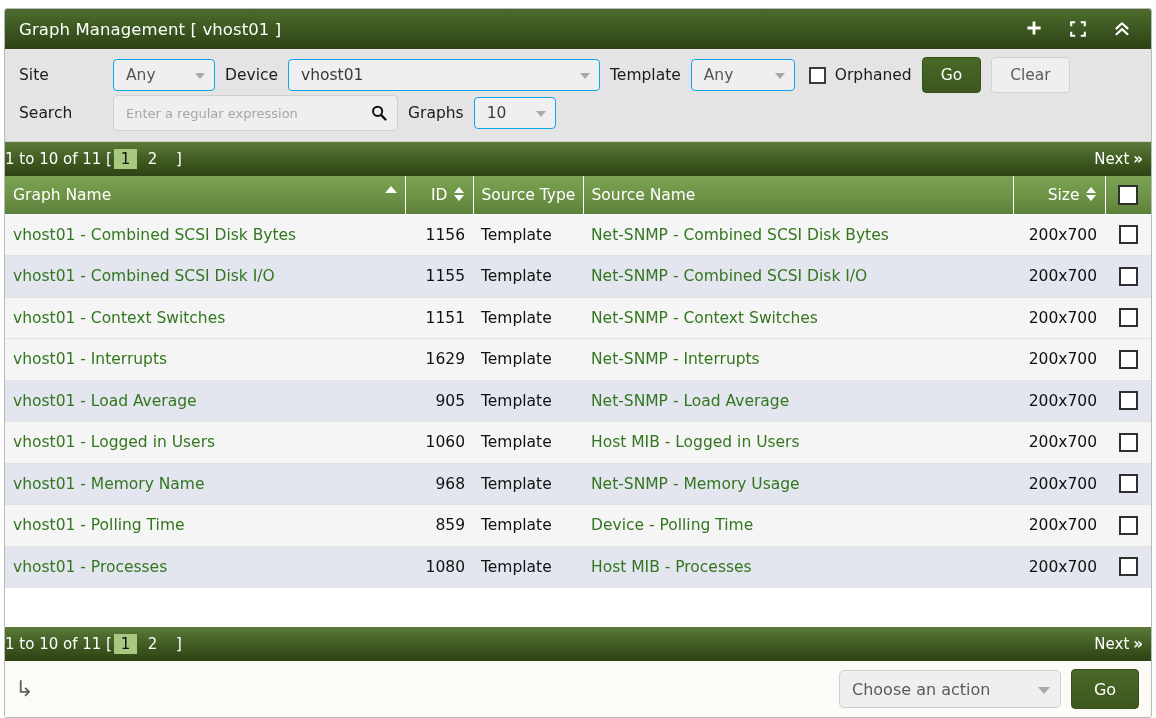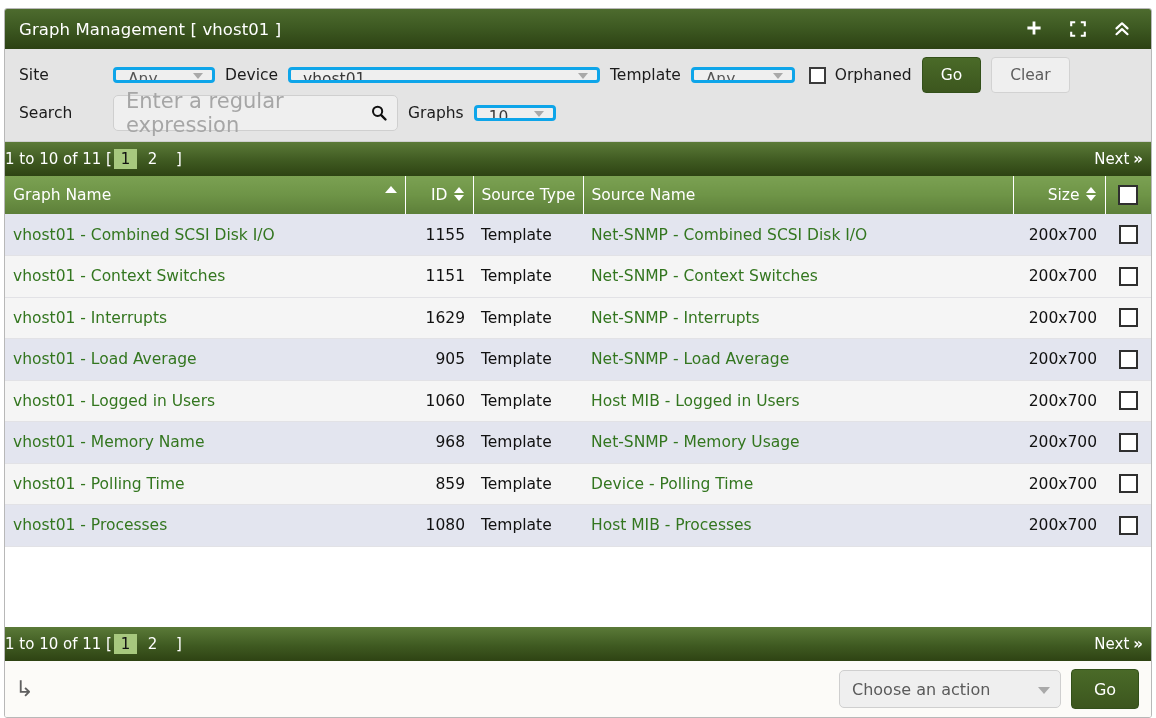--- a/index.html
+++ b/index.html
@@ -88,25 +88,25 @@
     font-weight: normal;
     white-space: nowrap;
   }
   .flabel.site  { width: 100px; padding-left: 6px; box-sizing: border-box;}
   .flabel.search{ width: 100px; padding-left: 6px; box-sizing: border-box;}
   .flabel.inline{ padding: 0 10px; }
 
   .sel {
     position: relative;
     background: #efefef;
-    border: 3px solid #0ea5e9;
+    border: 1px solid #0ea5e9;
     border-radius: 4px;
-    height: 16px;
-    display: flex;
-    align-items: flex-start;
+    height: 32px;
+    display: flex;
+    align-items: center;
     padding: 0 26px 0 12px;
     box-sizing: border-box;
     color: #555;
     font-size: 15.5px;
     cursor: pointer;
     white-space: nowrap;
     overflow: hidden;
   }
   .sel .caret {
     position: absolute;
@@ -130,21 +130,21 @@
     border: 1px solid #cfcfcf;
     border-radius: 5px;
     display: flex;
     align-items: center;
     padding: 0 34px 0 12px;
     box-sizing: border-box;
     cursor: text;
   }
   .searchbox .ph {
     color: #a6a6a6;
-    font-size: 21px;
+    font-size: 13px;
   }
   .search-icon {
     position: absolute;
     right: 8px; top: 50%;
     transform: translateY(-50%);
     width: 20px; height: 20px;
     display: flex; align-items:center; justify-content:center;
     cursor: pointer;
   }
 
@@ -510,20 +510,28 @@
                 <span>Size</span>
                 <span class="sortboth"></span>
               </div>
             </th>
             <th class="th-check">
               <div class="hdr-cbx"></div>
             </th>
           </tr>
         </thead>
         <tbody id="grid-body">
+            <tr class="odd">
+              <td class="c-name"><a>vhost01 - Combined SCSI Disk Bytes</a></td>
+              <td class="c-id"><span>1156</span></td>
+              <td class="c-type"><span>Template</span></td>
+              <td class="c-srcname"><a>Net-SNMP - Combined SCSI Disk Bytes</a></td>
+              <td class="c-size"><span>200x700</span></td>
+              <td class="c-check"><span class="row-cbx"></span></td>
+            </tr>
             <tr class="even">
               <td class="c-name"><a>vhost01 - Combined SCSI Disk I/O</a></td>
               <td class="c-id"><span>1155</span></td>
               <td class="c-type"><span>Template</span></td>
               <td class="c-srcname"><a>Net-SNMP - Combined SCSI Disk I/O</a></td>
               <td class="c-size"><span>200x700</span></td>
               <td class="c-check"><span class="row-cbx"></span></td>
             </tr>
             <tr class="odd">
               <td class="c-name"><a>vhost01 - Context Switches</a></td>

